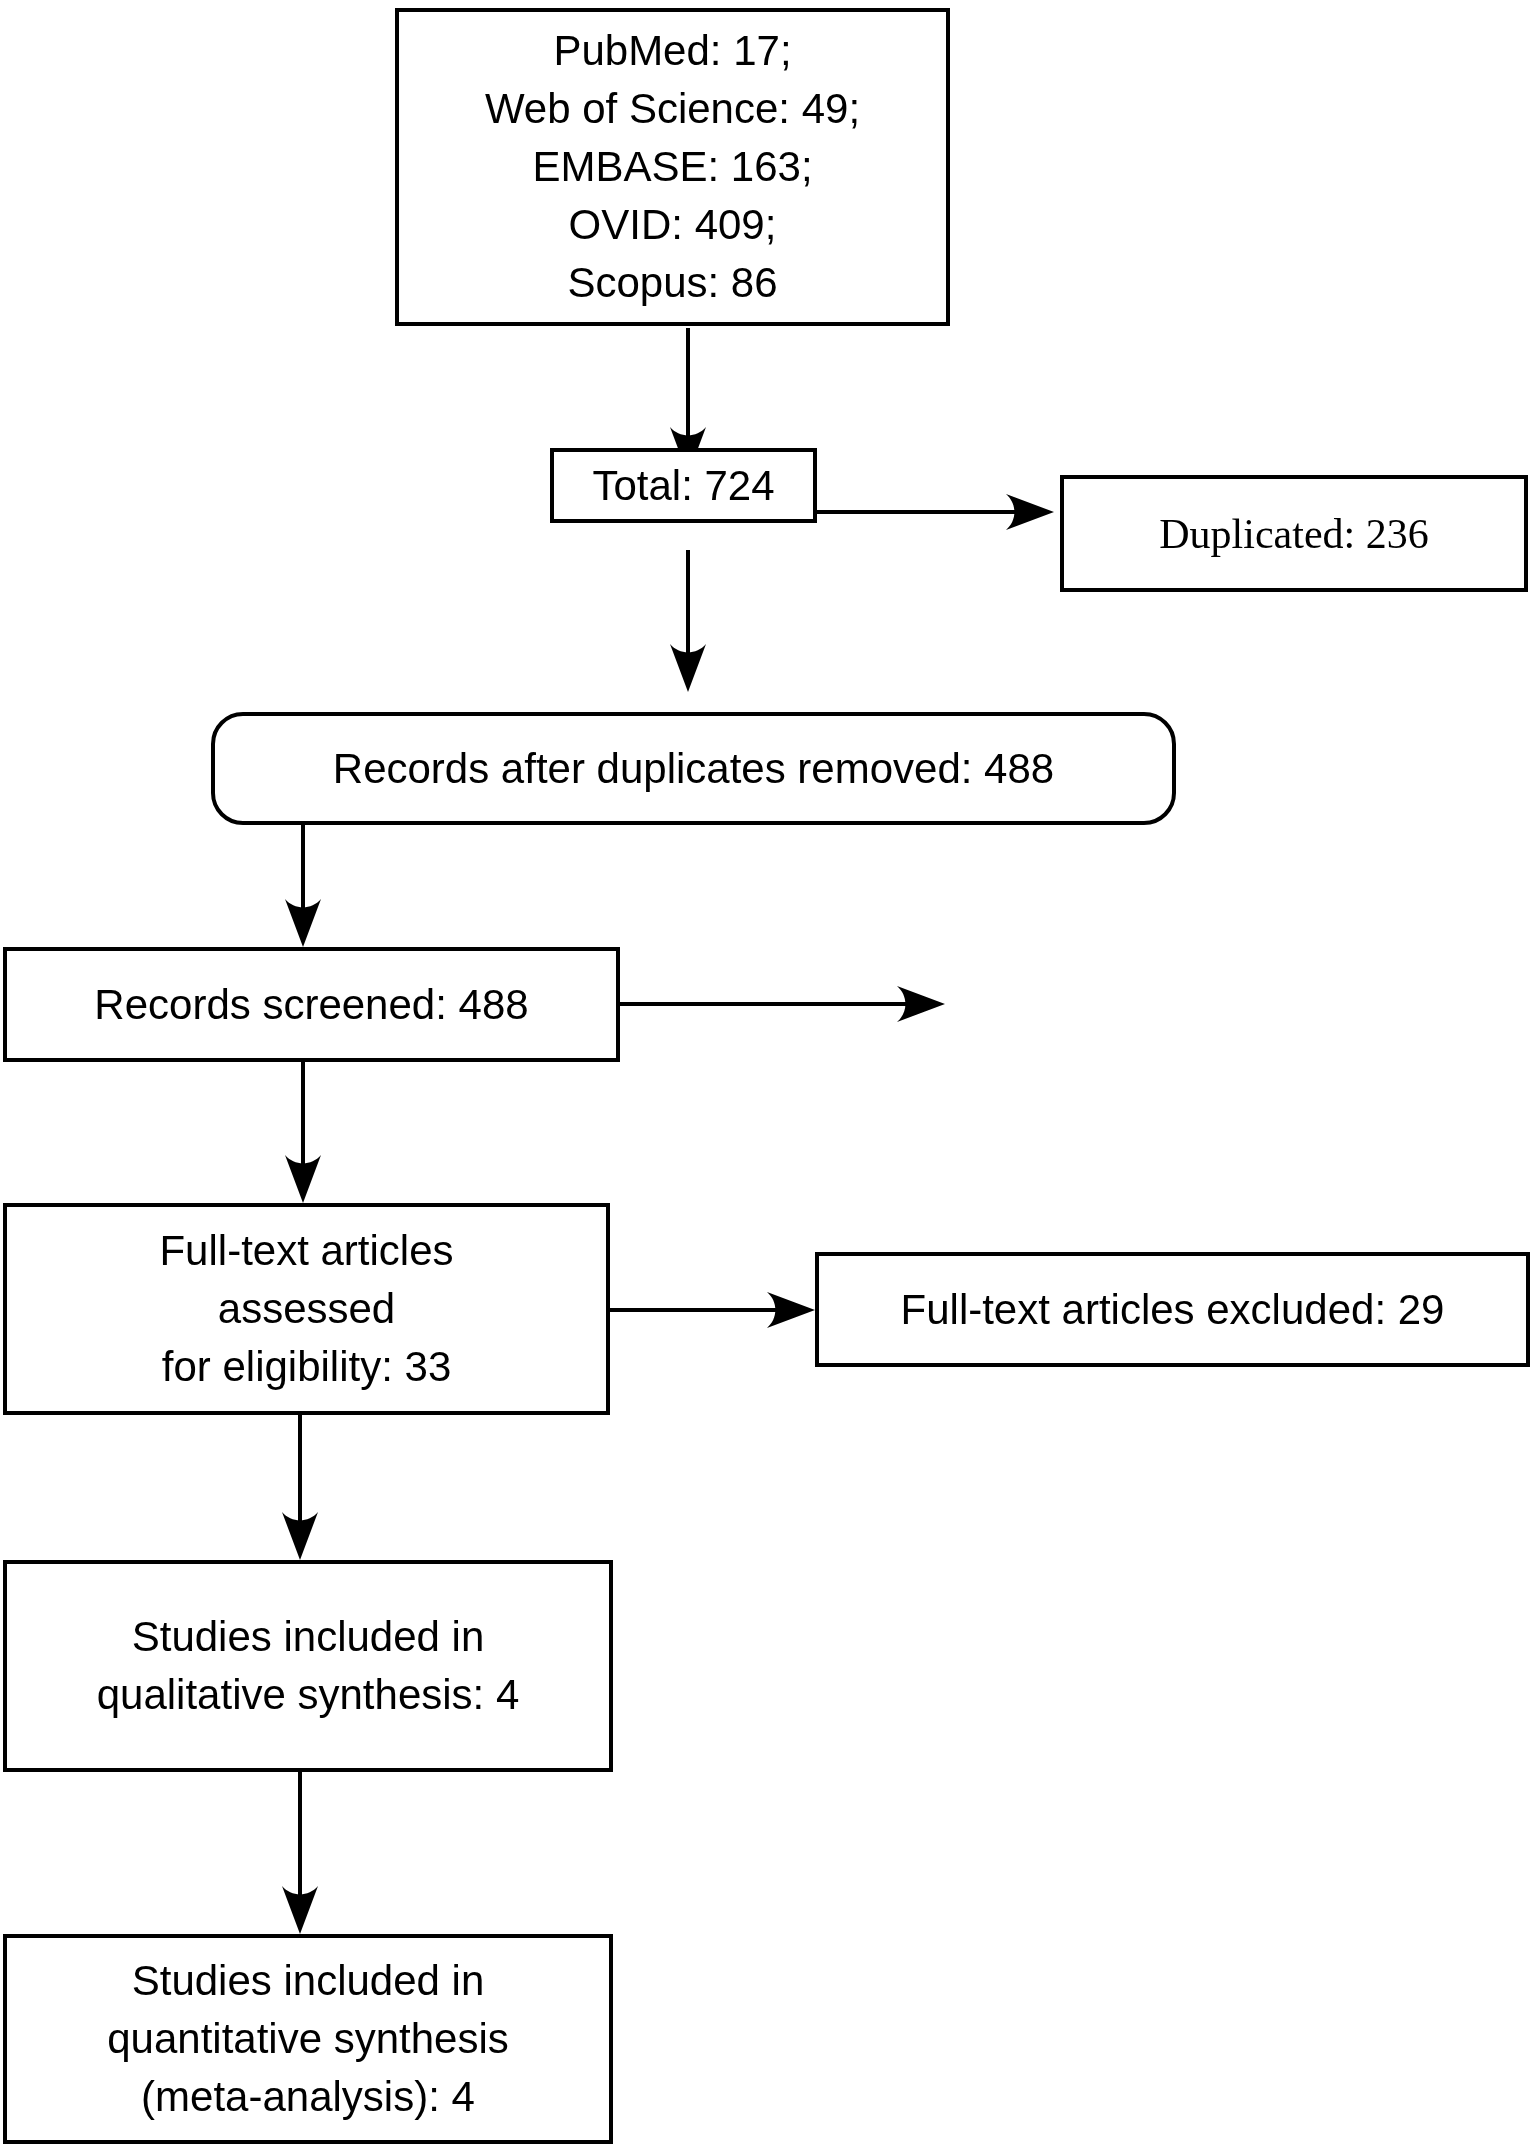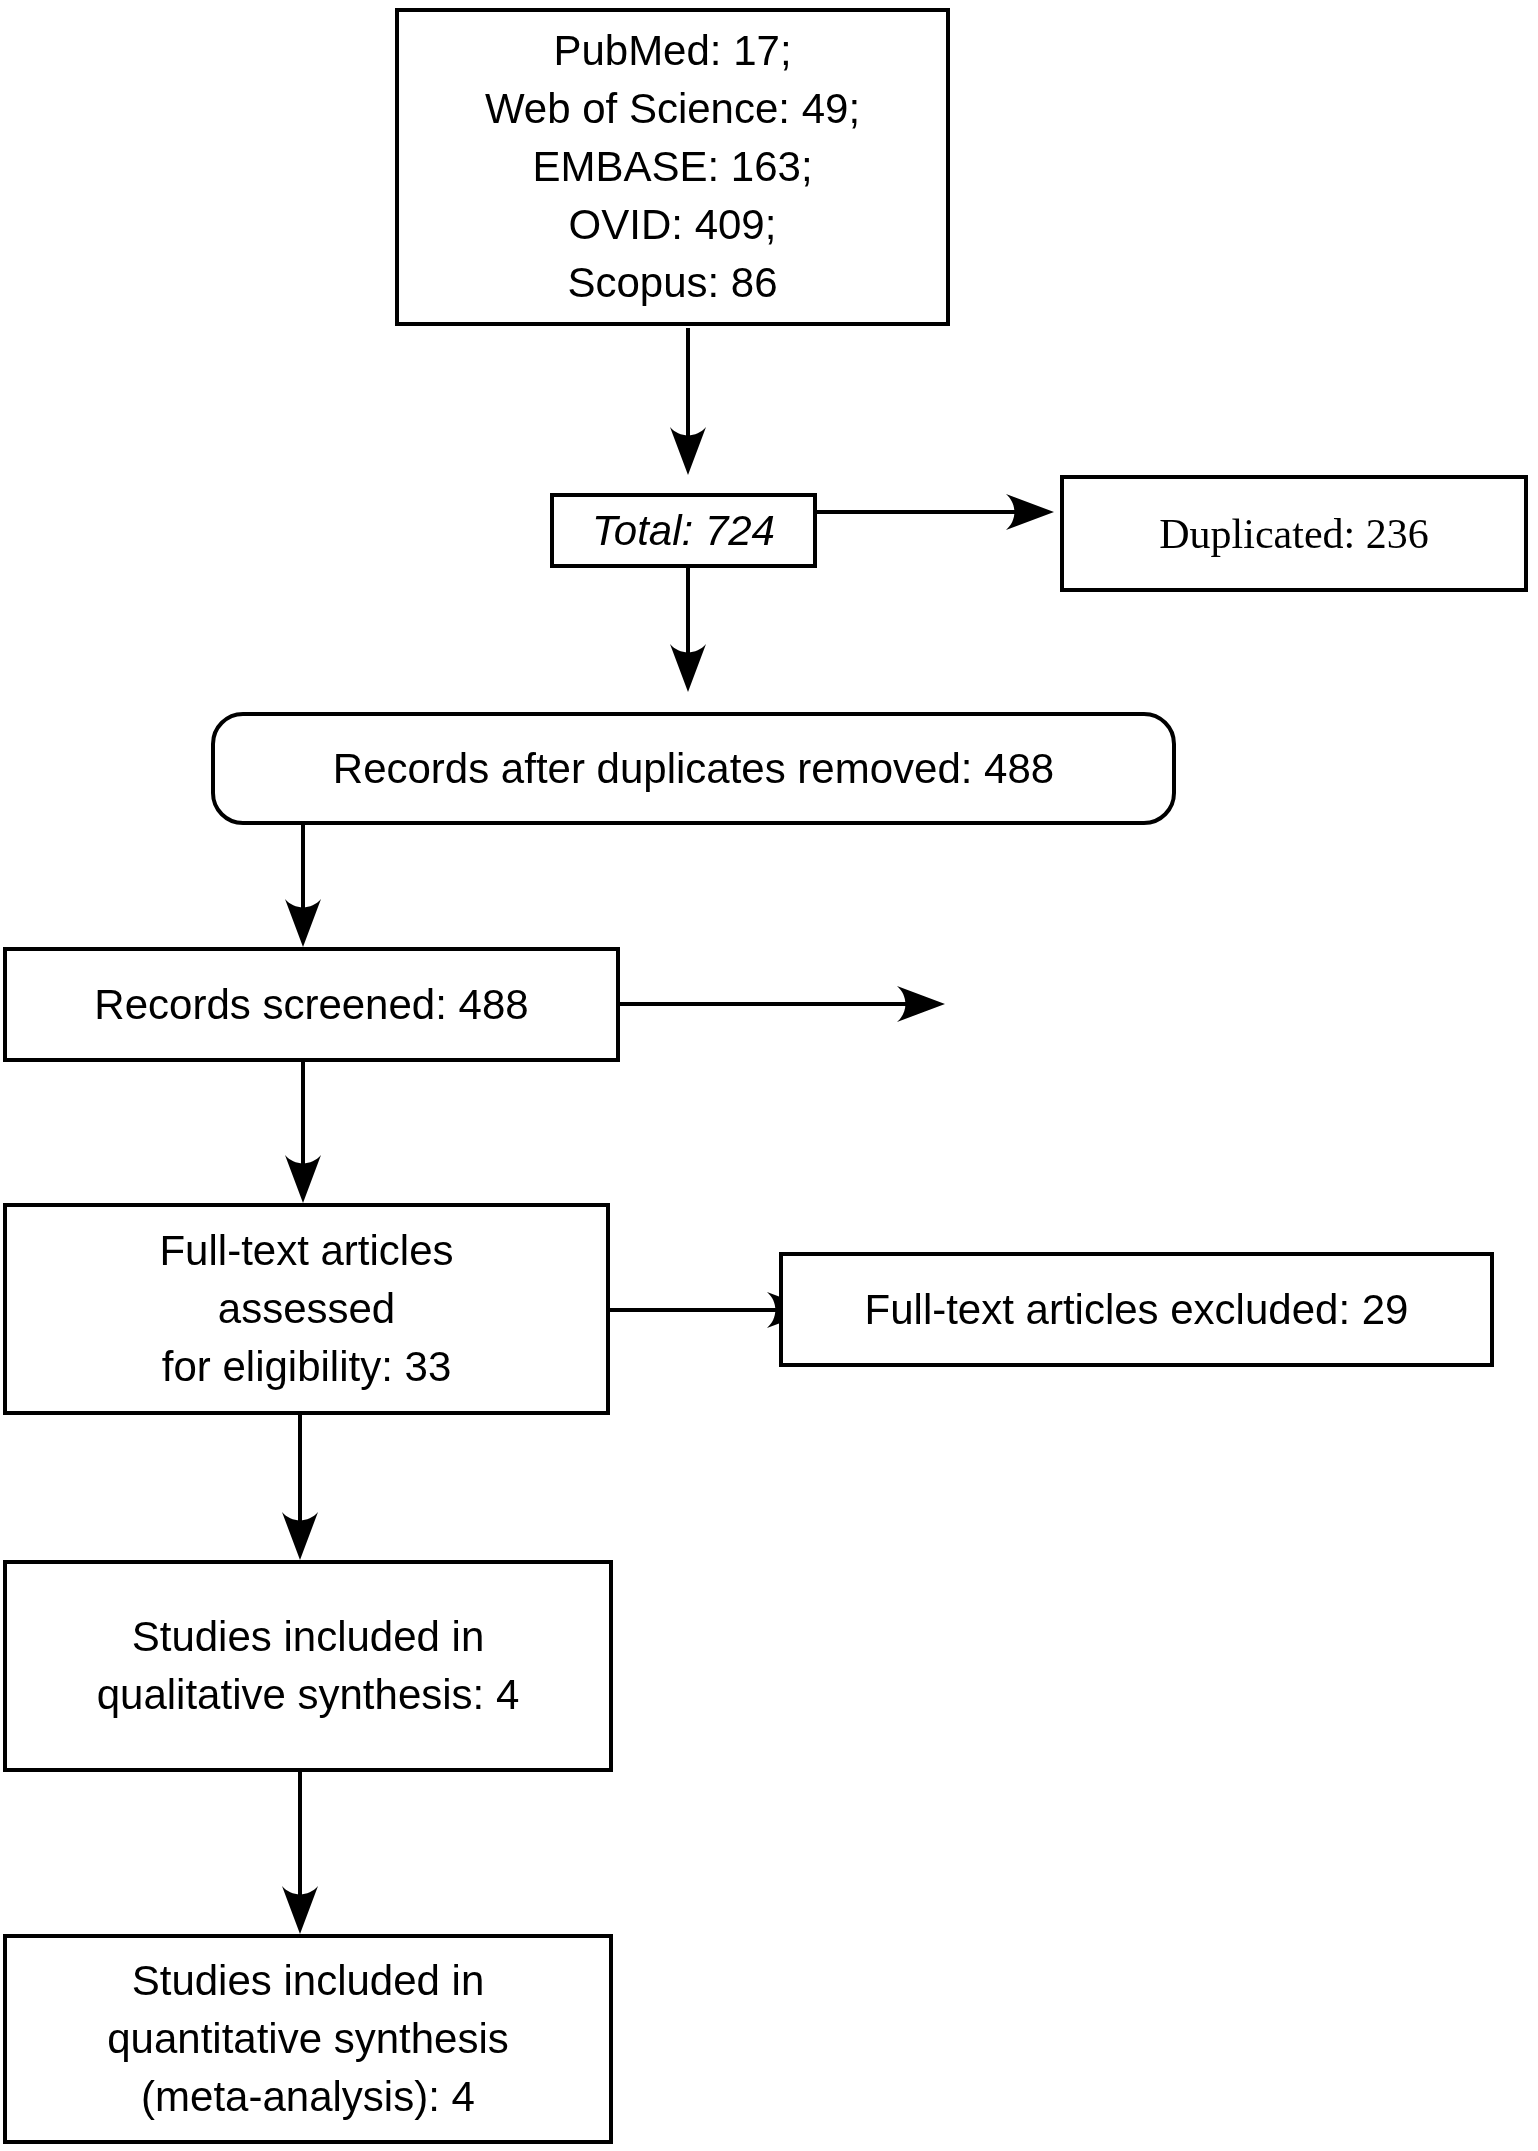--- a/index.html
+++ b/index.html
@@ -27,27 +27,27 @@
     text-align: center;
   }
   .box-text {
     white-space: pre-line;
     font-size: 42px;
     line-height: 58px;
     color: #000000;
   }
   
   #box-sources            { left: 395px; top: 8px;    width: 555px; height: 318px; }
-  #box-total              { left: 550px; top: 493px;  width: 267px; height: 75px; font-style: italic;  }
+  #box-total              { left: 550px; top: 448px;  width: 267px; height: 75px;  }
   #box-duplicated         { left: 1060px; top: 475px; width: 468px; height: 117px; font-family: Liberation Serif, serif; }
   #box-after-duplicates   { left: 211px; top: 712px;  width: 965px; height: 113px; border-radius: 32px; }
   #box-screened           { left: 3px;   top: 947px;  width: 617px; height: 115px; align-items: center; }
   #box-records-excluded   { left: 945px; top: 947px;  width: 585px; height: 115px; }
   #box-fulltext-assessed  { left: 3px;   top: 1203px; width: 607px; height: 212px; }
-  #box-fulltext-excluded  { left: 779px; top: 1252px; width: 715px; height: 115px; }
+  #box-fulltext-excluded  { left: 815px; top: 1252px; width: 715px; height: 115px; }
   #box-qualitative        { left: 3px;   top: 1560px; width: 610px; height: 212px; }
   #box-quantitative       { left: 3px;   top: 1934px; width: 610px; height: 210px; }
 </style>
 </head>
 <body>
 
 <div id="canvas">
 
   <svg id="arrow-layer" viewBox="0 0 1538 2151" xmlns="http://www.w3.org/2000/svg">
     <defs>

